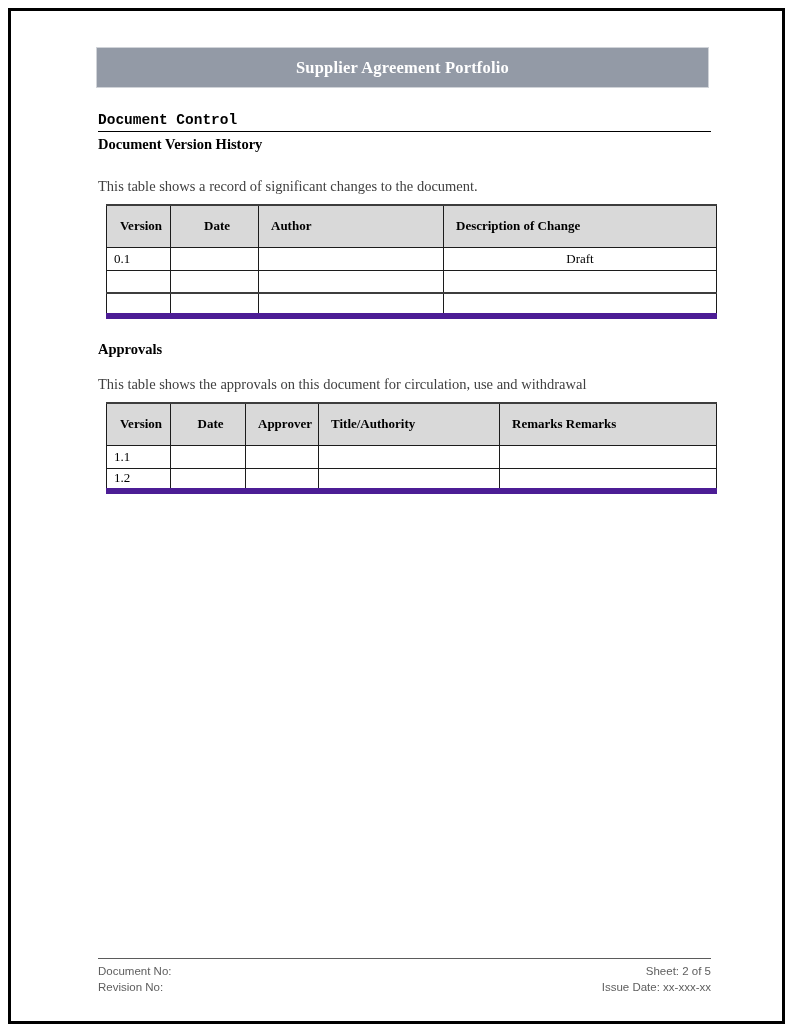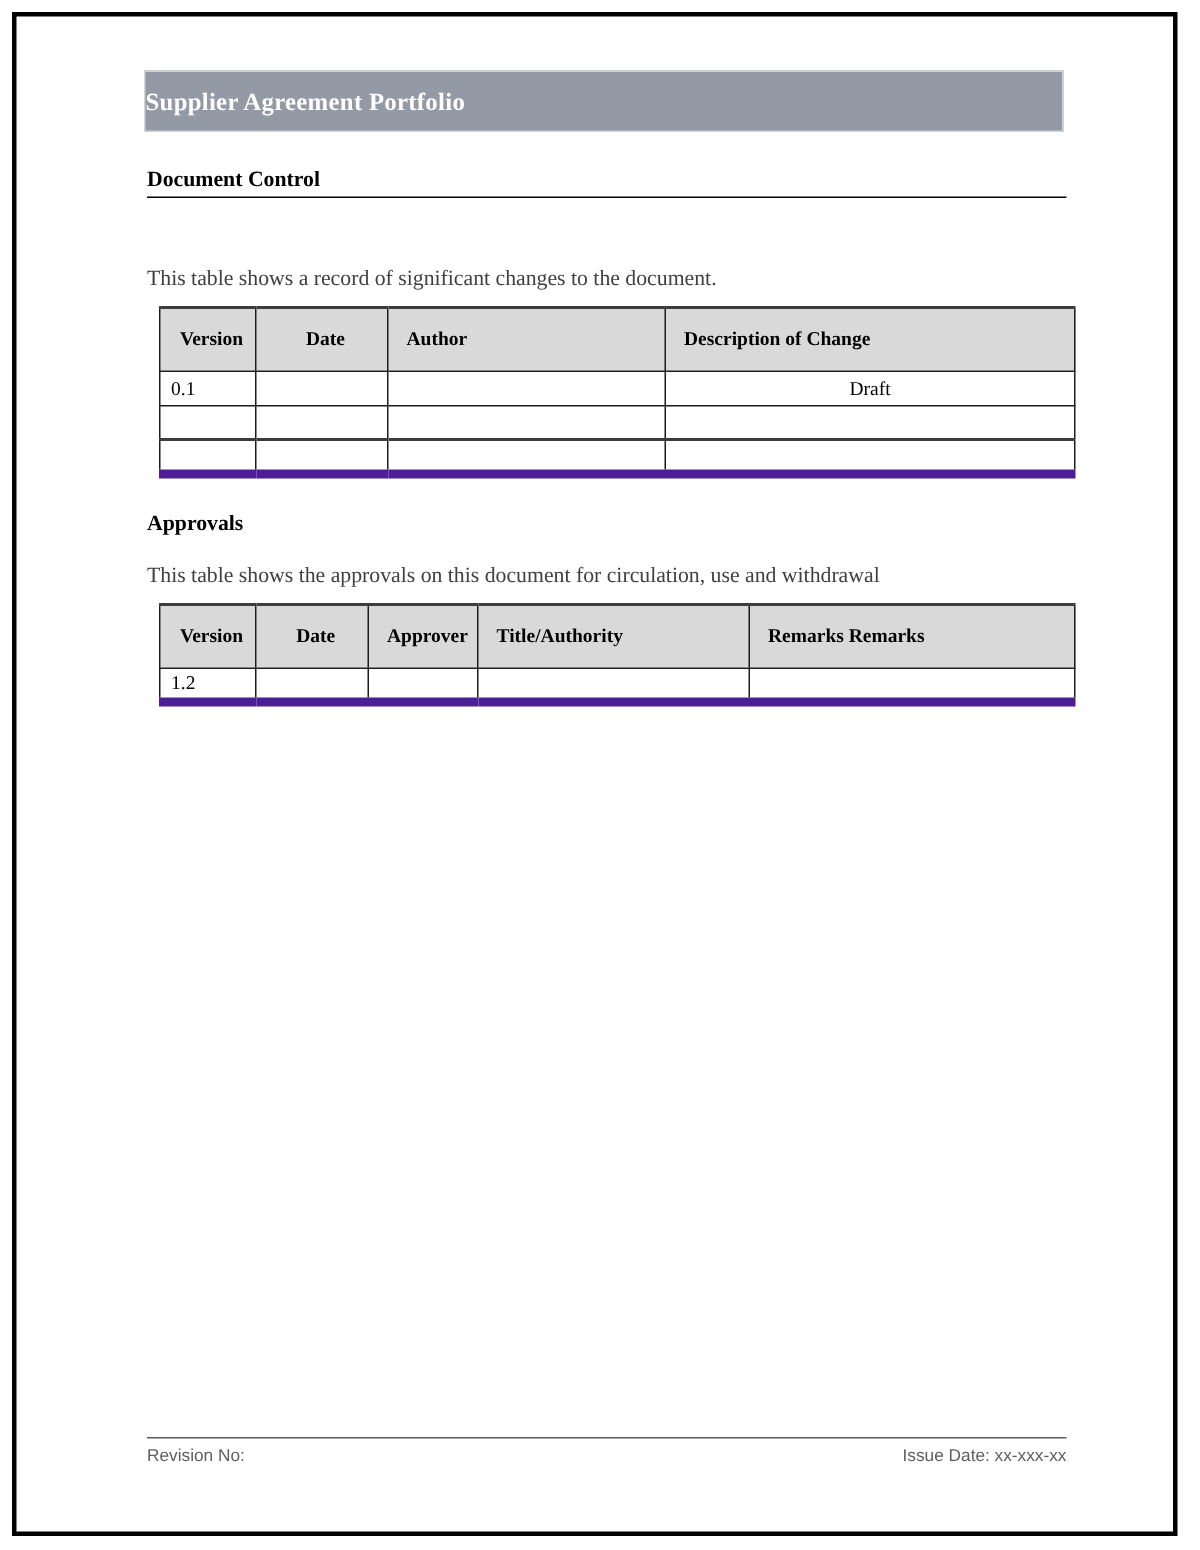--- a/index.html
+++ b/index.html
@@ -40,20 +40,21 @@
     position: absolute;
     left: 85px;
     top: 36px;
     width: 613px;
     height: 41px;
     background: #939aa6;
     border: 1px solid #d0d3d8;
     box-sizing: border-box;
     display: flex;
     align-items: center;
+    justify-content: center;
   }
   .title-banner-text {
     color: #ffffff;
     font-weight: bold;
     font-size: 16.5px;
     letter-spacing: 0.2px;
     font-family: "Liberation Serif", serif;
   }
 
   
@@ -62,21 +63,21 @@
     left: 87px;
     width: 613px;
   }
   .h-doc-control {
     top: 100px;
   }
   .h-doc-control .h-text {
     font-size: 14.5px;
     font-weight: bold;
     line-height: 19px;
-    font-family: Liberation Serif, serif;
+    font-family: Liberation Mono, monospace;
   }
   .h-rule {
     border-bottom: 1.6px solid #000000;
     width: 613px;
     margin-top: 1px;
   }
   .h-version-history {
     top: 124px;
   }
   .h-version-history .h-text {
@@ -177,20 +178,23 @@
 
     <div class="title-banner">
       <span class="title-banner-text">Supplier Agreement Portfolio</span>
     </div>
 
     <div class="heading-block h-doc-control">
       <div class="h-text">Document Control</div>
       <div class="h-rule"></div>
     </div>
 
+    <div class="heading-block h-version-history">
+      <div class="h-text">Document Version History</div>
+    </div>
 
     <div class="para para-1">This table shows a record of significant changes to the document.</div>
 
     <table class="doc-table" id="table-version-history">
       <colgroup>
         <col style="width:64px">
         <col style="width:88px">
         <col style="width:185px">
         <col style="width:273px">
       </colgroup>
@@ -240,30 +244,41 @@
         <tr>
           <th class="c-center">Version</th>
           <th class="c-center">Date</th>
           <th class="c-center">Approver</th>
           <th>Title/Authority</th>
           <th>Remarks Remarks</th>
         </tr>
       </thead>
       <tbody>
         <tr>
+          <td class="c-right">1.1</td>
+          <td class="c-left"></td>
+          <td class="c-left"></td>
+          <td class="c-left"></td>
+          <td class="c-left"></td>
+        </tr>
+        <tr>
           <td class="c-right">1.2</td>
           <td class="c-left"></td>
           <td class="c-left"></td>
           <td class="c-left"></td>
           <td class="c-left"></td>
         </tr>
       </tbody>
     </table>
 
     <div class="footer">
+      <div class="footer-row">
+        <span class="footer-left">Document No:</span>
+        <span class="footer-right">Sheet: 2 of 5</span>
+      </div>
       <div class="footer-row">
         <span class="footer-left">Revision No:</span>
         <span class="footer-right">Issue Date: xx-xxx-xx</span>
       </div>
     </div>
 
   </div>
 </div>
 
 </body></html>

